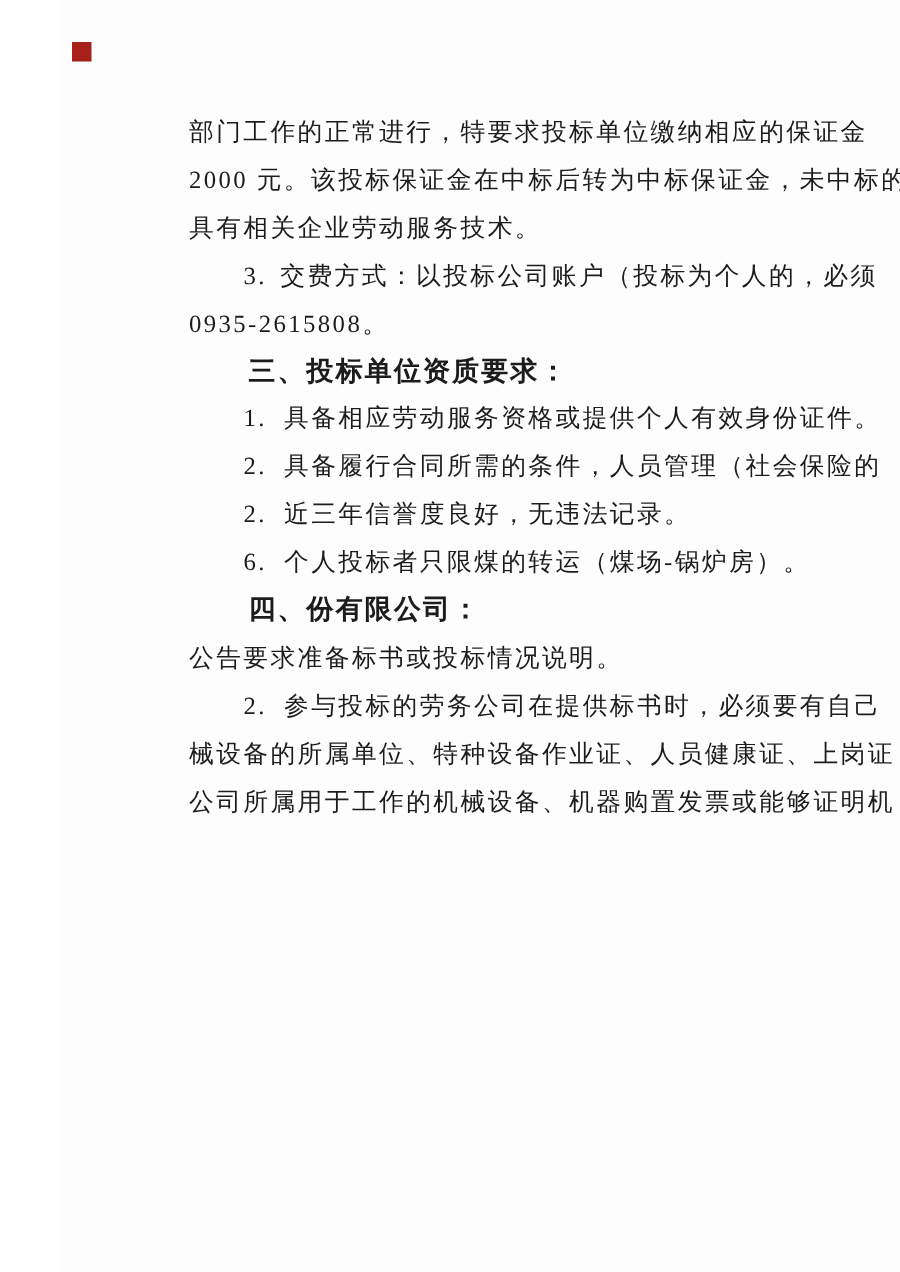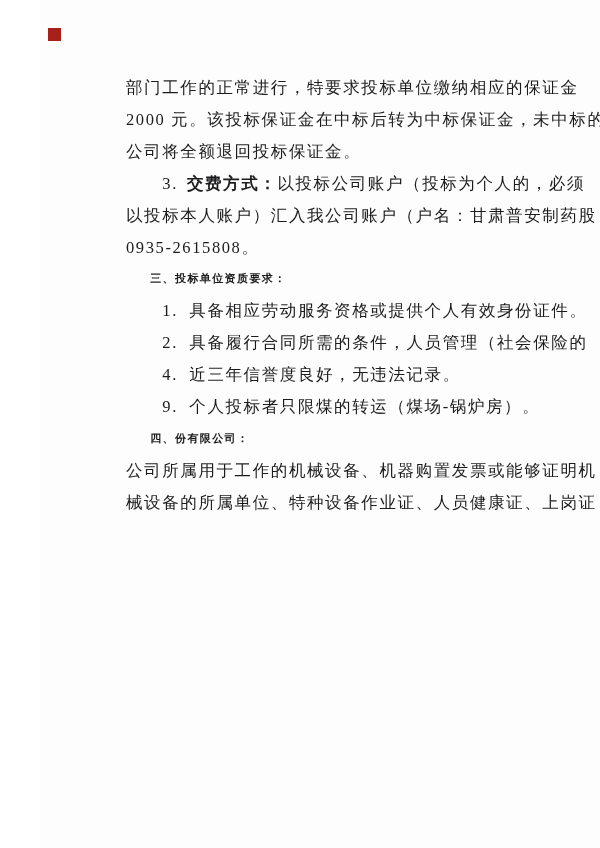--- a/index.html
+++ b/index.html
@@ -37,47 +37,48 @@
   .line {
     white-space: pre;
   }
   .ind {
     text-indent: 2.2em;
   }
   .hd {
     font-family: "Liberation Sans", "DejaVu Sans", sans-serif;
     font-weight: bold;
     letter-spacing: 1.4px;
-    font-size: 11px;
+    font-size: 18px;
   }
   .num {
     margin-right: 9px;
   }
   .b {
-    font-weight: bold;
+    font-weight: normal;
   }
 </style>
 </head>
 <body>
 
 <div class="page">
   <div class="red-marker"></div>
 
   <div class="content">
     <div class="line">部门工作的正常进行，特要求投标单位缴纳相应的保证金</div>
     <div class="line">2000 元。该投标保证金在中标后转为中标保证金，未中标的</div>
-    <div class="line">公司将全额退回投标保证金。</div>
+    <div class="line">具有相关企业劳动服务技术。</div>
 
     <div class="line ind"><span class="num">3.</span><span class="b">交费方式：</span><span>以投标公司账户（投标为个人的，必须</span></div>
-    <div class="line">以投标本人账户）汇入我公司账户（户名：甘肃普安制药股</div>
     <div class="line">0935-2615808。</div>
 
     <div class="line ind hd">三、投标单位资质要求：</div>
     <div class="line ind">1.  具备相应劳动服务资格或提供个人有效身份证件。</div>
     <div class="line ind">2.  具备履行合同所需的条件，人员管理（社会保险的</div>
-    <div class="line ind">4.  近三年信誉度良好，无违法记录。</div>
-    <div class="line ind">9.  个人投标者只限煤的转运（煤场-锅炉房）。</div>
+    <div class="line ind">2.  近三年信誉度良好，无违法记录。</div>
+    <div class="line ind">6.  个人投标者只限煤的转运（煤场-锅炉房）。</div>
 
     <div class="line ind hd">四、份有限公司：</div>
+    <div class="line">公告要求准备标书或投标情况说明。</div>
+    <div class="line ind">2.  参与投标的劳务公司在提供标书时，必须要有自己</div>
+    <div class="line">械设备的所属单位、特种设备作业证、人员健康证、上岗证</div>
     <div class="line">公司所属用于工作的机械设备、机器购置发票或能够证明机</div>
-    <div class="line">械设备的所属单位、特种设备作业证、人员健康证、上岗证</div>
   </div>
 </div>
 
 </body></html>

